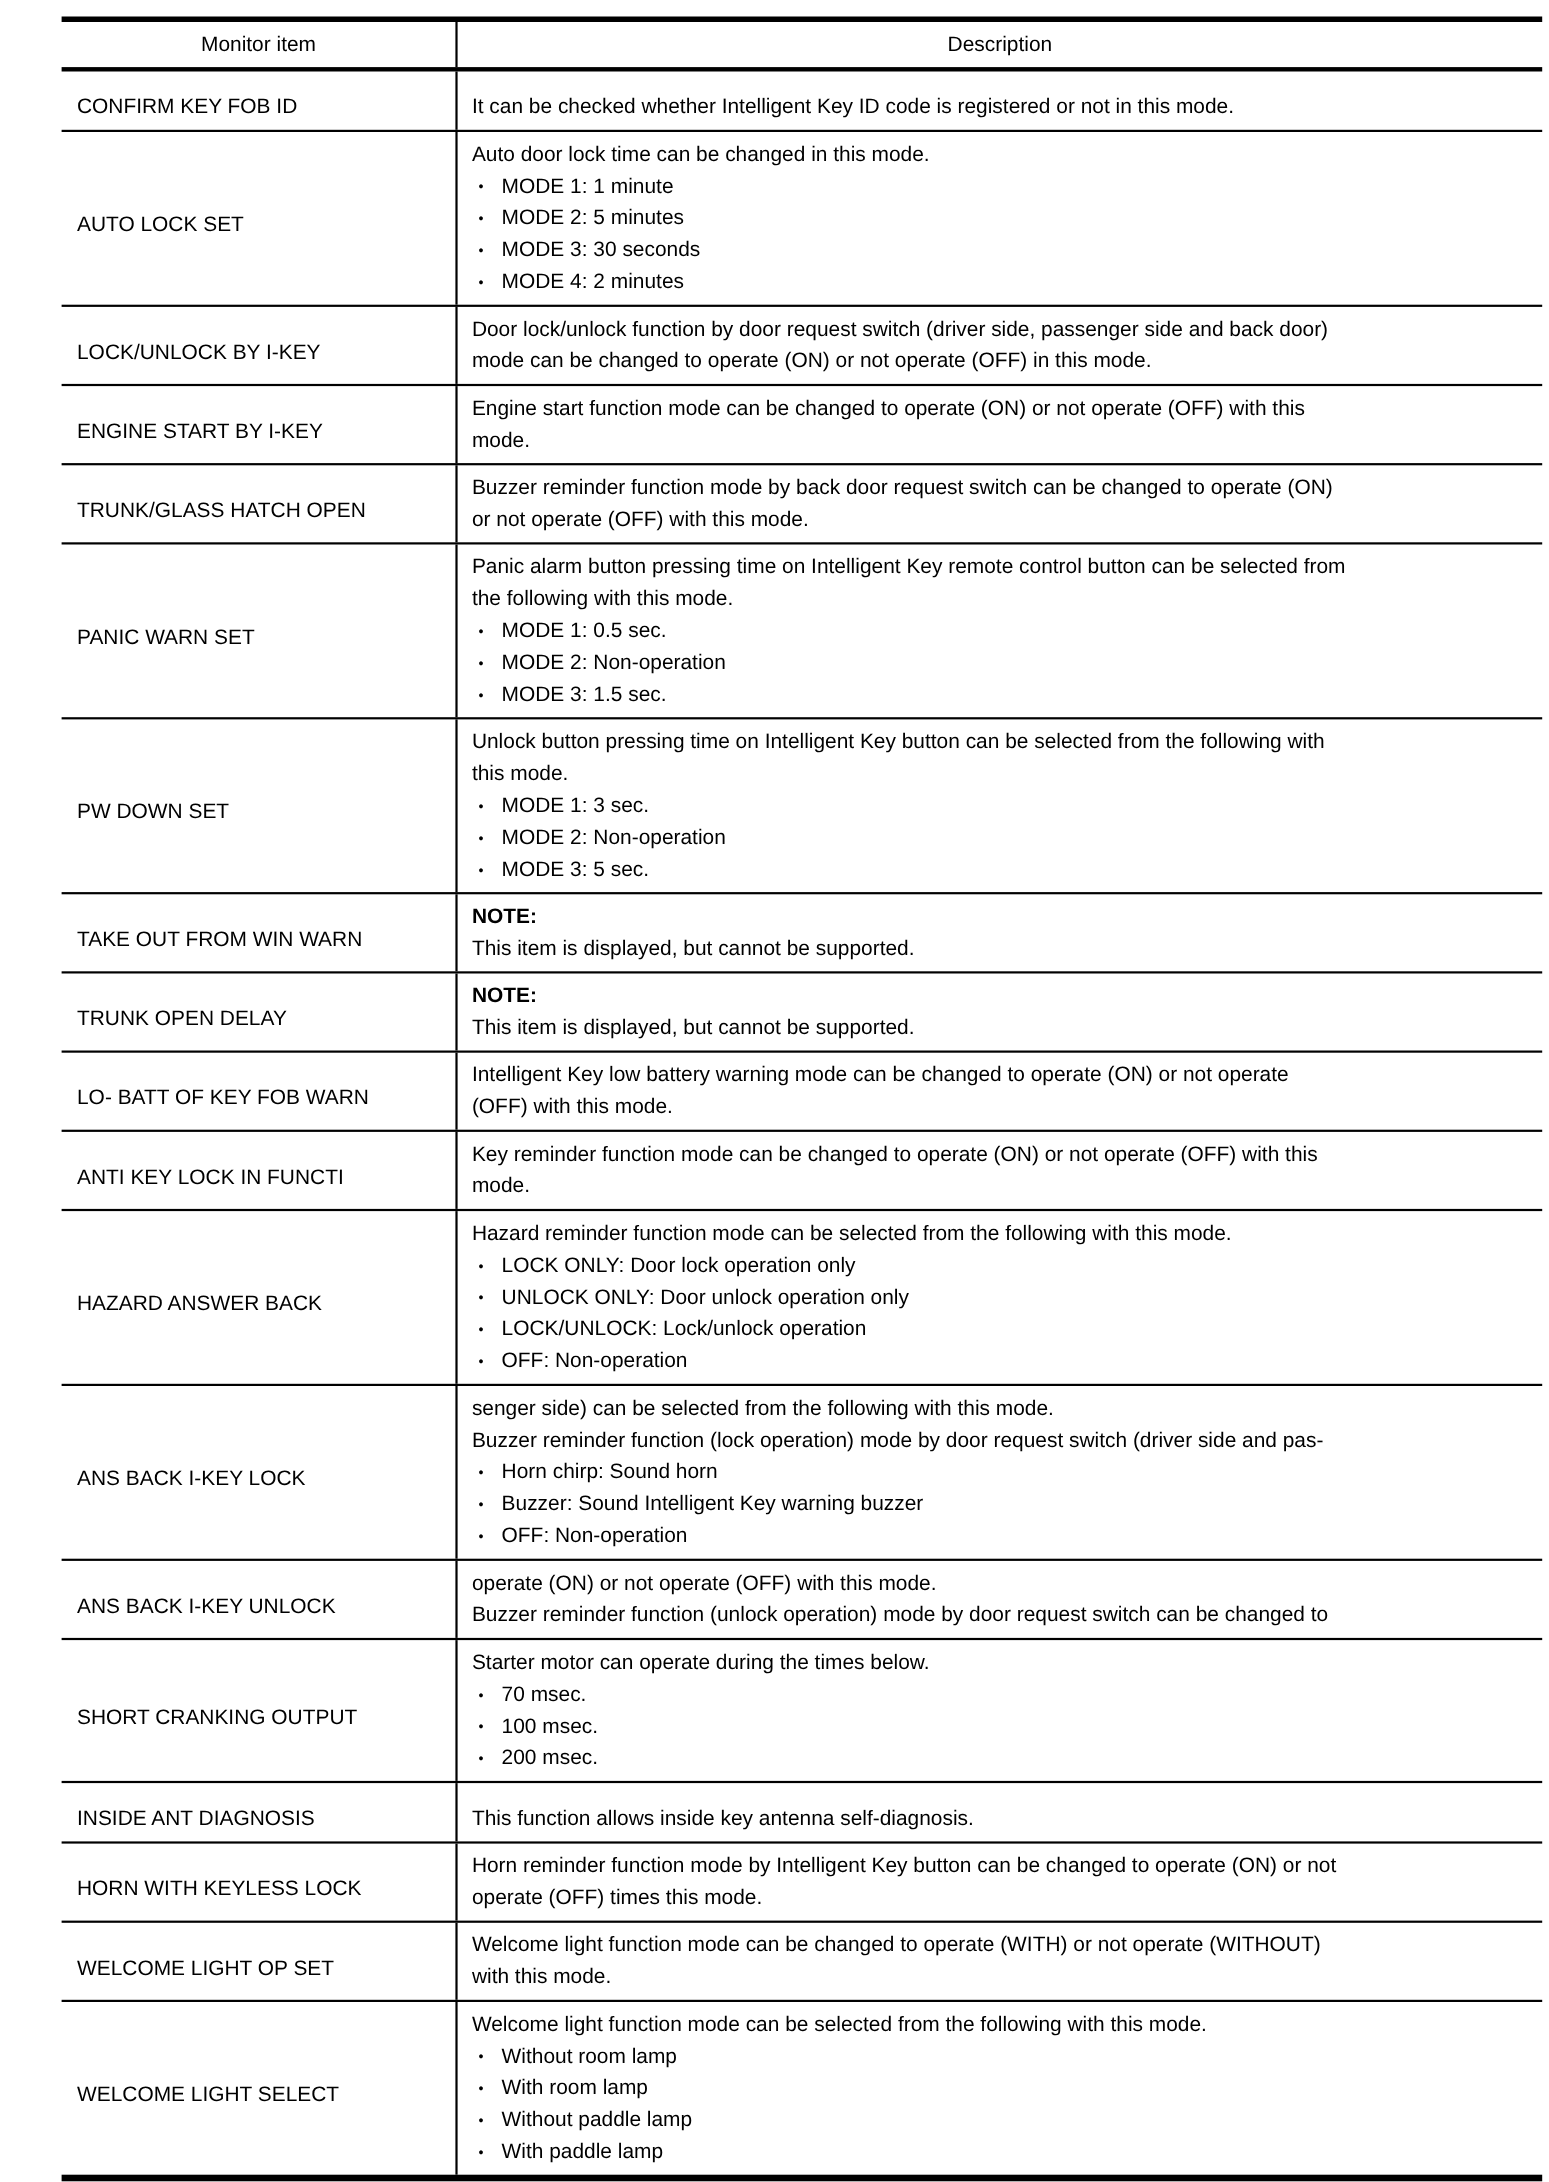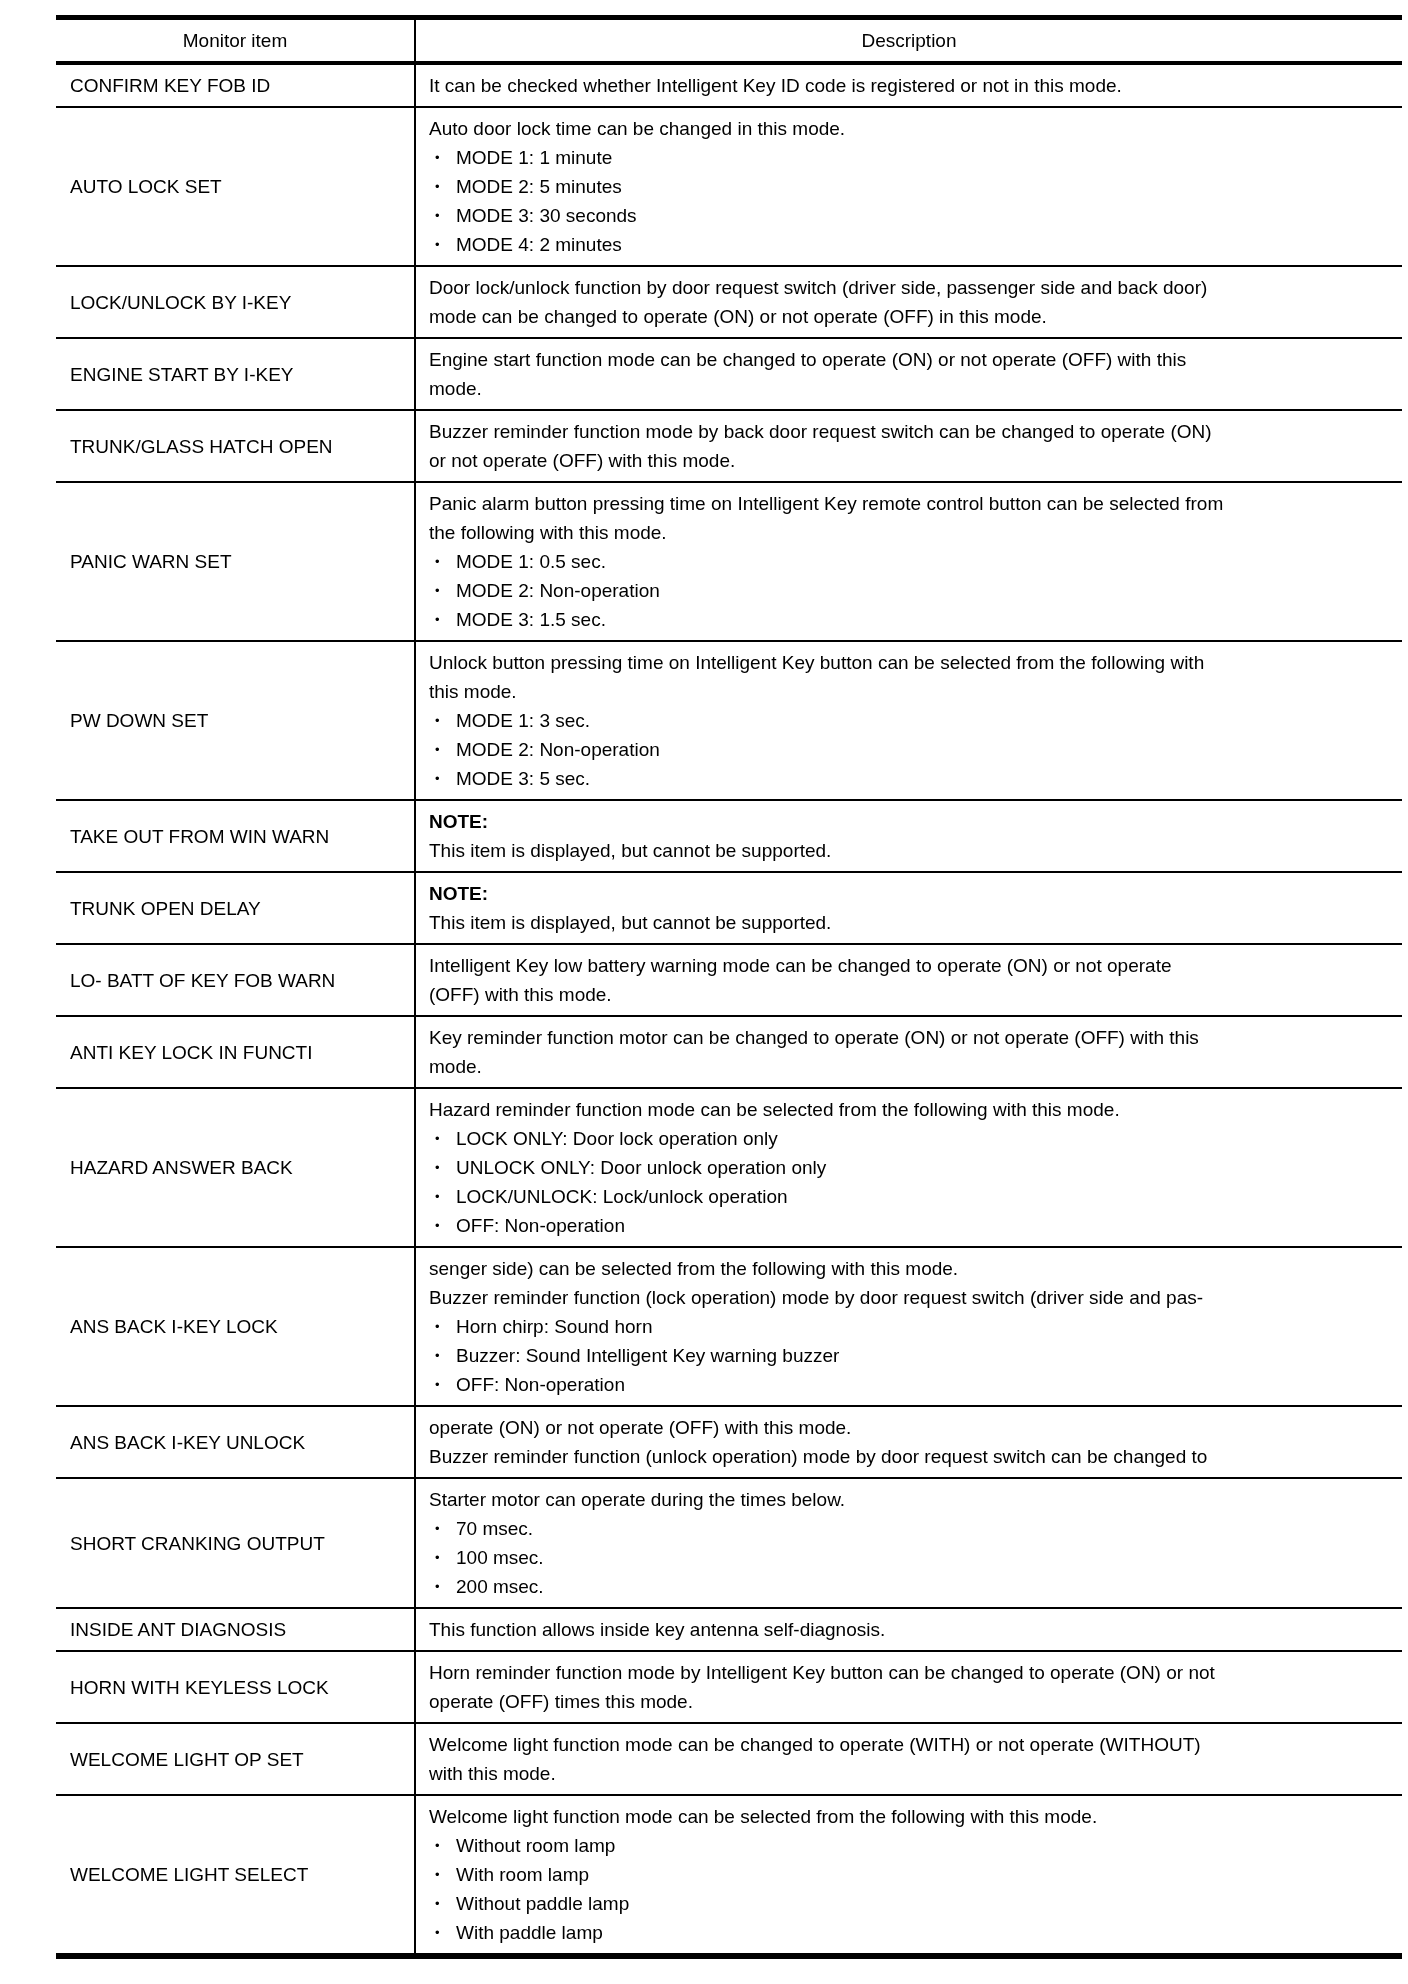--- a/index.html
+++ b/index.html
@@ -40,21 +40,21 @@
   .row {
     display: flex;
     border-bottom: 2px solid #000;
   }
   .row:last-child { border-bottom: none; }
   .cell-item {
     width: 360px;
     border-right: 2px solid #000;
     display: flex;
     align-items: center;
-    padding: 6px 8px 6px 14px;
+    padding: 18px 8px 6px 14px;
     box-sizing: border-box;
   }
   .cell-desc {
     flex: 1;
     display: flex;
     flex-direction: column;
     justify-content: flex-end;
     padding: 6px 8px 6px 13px;
     box-sizing: border-box;
   }
@@ -179,21 +179,21 @@
           <div class="cell-desc">
             <div class="line">Intelligent Key low battery warning mode can be changed to operate (ON) or not operate</div>
             <div class="line">(OFF) with this mode.</div>
           </div>
         </div>
         <div class="row">
           <div class="cell-item">
             <span>ANTI KEY LOCK IN FUNCTI</span>
           </div>
           <div class="cell-desc">
-            <div class="line">Key reminder function motor can be changed to operate (ON) or not operate (OFF) with this</div>
+            <div class="line">Key reminder function mode can be changed to operate (ON) or not operate (OFF) with this</div>
             <div class="line">mode.</div>
           </div>
         </div>
         <div class="row">
           <div class="cell-item">
             <span>HAZARD ANSWER BACK</span>
           </div>
           <div class="cell-desc">
             <div class="line">Hazard reminder function mode can be selected from the following with this mode.</div>
             <div class="bullet"><span class="b-dot">•</span><span>LOCK ONLY: Door lock operation only</span></div>

